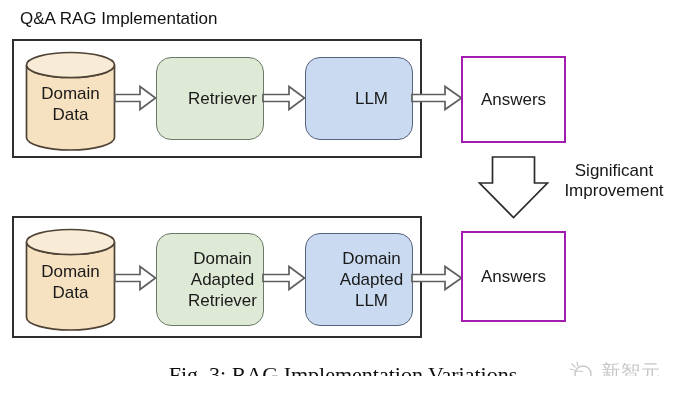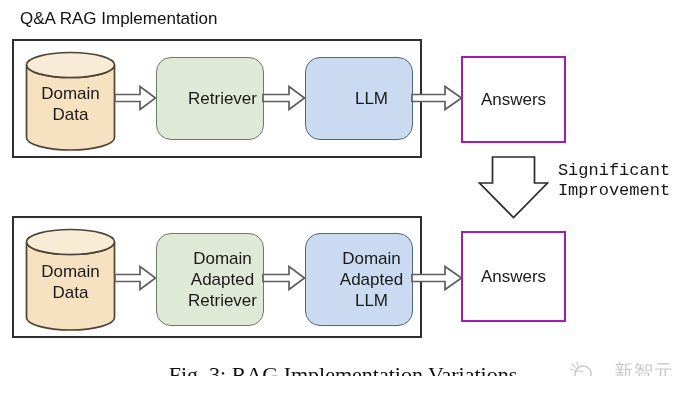--- a/index.html
+++ b/index.html
@@ -58,33 +58,32 @@
   .cyl-body { fill: var(--cylinder_fill, #F6E1C0); stroke: var(--cylinder_stroke, #4f4336); stroke-width: 1.7; }
   .cyl-top  { fill: var(--cylinder_top_fill, #F9ECD6); stroke: var(--cylinder_stroke, #4f4336); stroke-width: 1.7; }
   .flow-arrow path { fill: #fff; stroke: var(--arrow_stroke, #5f5f5f); stroke-width: 1.7; stroke-linejoin: miter; }
   .down-arrow path { fill: #fff; stroke: #2b2b2b; stroke-width: 1.7; stroke-linejoin: miter; }
   .improve-label {
     font-size: 17px;
     line-height: 20px;
     text-align: center;
     white-space: pre-line;
     color: #161616;
-    font-family: Liberation Mono, monospace;
   }
   .caption {
     font-family: "Liberation Serif", "DejaVu Serif", serif;
     font-size: 22px;
     color: #0e0e0e;
     text-align: center;
     white-space: nowrap;
   }
   .watermark {
     display: flex;
     align-items: center;
-    gap: 18px;
+    gap: 5px;
     color: var(--watermark_color, #c7c7c7);
     font-size: 19px;
     letter-spacing: 1px;
     white-space: nowrap;
     text-decoration: underline;
   }
   .watermark svg { display: block; }
 </style>
 </head>
 <body>

